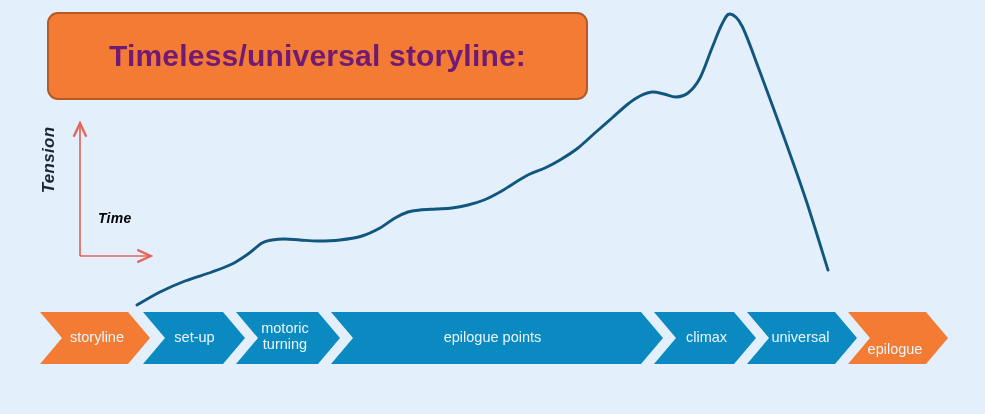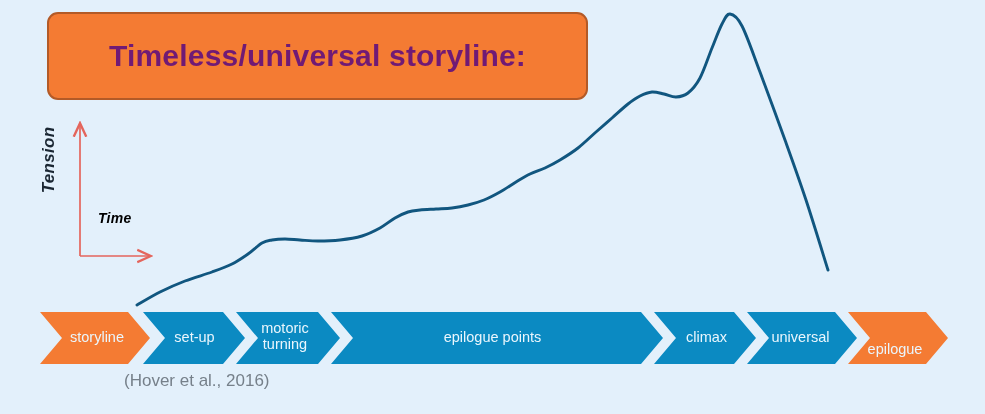--- a/index.html
+++ b/index.html
@@ -154,15 +154,14 @@
       <div class="chev-label" style="left: 52px; width: 90px; top: 329px;">storyline</div>
       <div class="chev-label" style="left: 152px; width: 85px; top: 329px;">set-up</div>
       <div class="chev-label" style="left: 240px; width: 90px; top: 320px;">motoric
 turning</div>
       <div class="chev-label" style="left: 400px; width: 185px; top: 329px;">epilogue points</div>
       <div class="chev-label" style="left: 664px; width: 85px; top: 329px;">climax</div>
       <div class="chev-label" style="left: 753px; width: 95px; top: 329px;">universal</div>
       <div class="chev-label" style="left: 851px; width: 88px; top: 329px; margin-top: 12px;">epilogue</div>
     </div>
 
-  <div id="citation">(Hover et al., 2016)</div>
 
 </div>
 
 </body></html>

